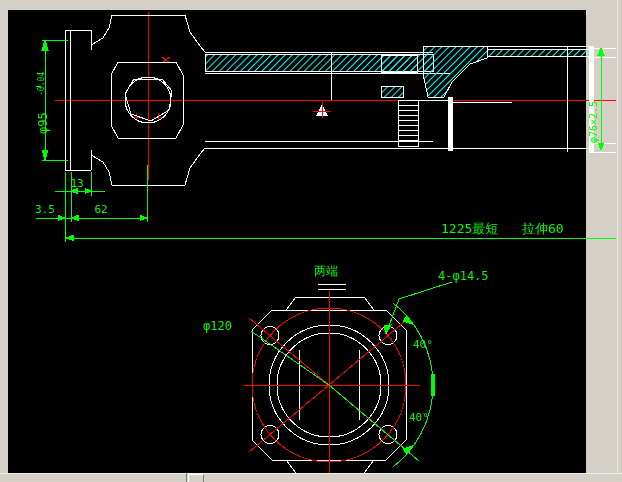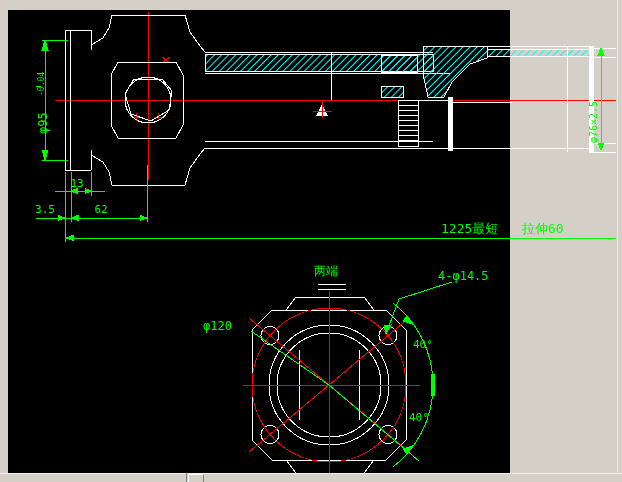--- a/index.html
+++ b/index.html
@@ -1,18 +1,18 @@
 <!DOCTYPE html>
 <html><head>
 <meta charset="utf-8">
 <style>
   html,body{margin:0;padding:0;background:#d4d0c8;}
   #window{position:relative;width:622px;height:482px;background:#d4d0c8;overflow:hidden;
           font-family:"DejaVu Sans Mono","Liberation Mono",monospace;}
-  #canvas{position:absolute;left:8px;top:10px;width:502px;height:463px;background:#000;text-align:center;}
+  #canvas{position:absolute;left:8px;top:10px;width:578px;height:463px;background:#000;text-align:center;}
   #canvas svg{display:block;}
   #right-strip{position:absolute;left:617px;top:0;width:5px;height:482px;background:#d4d0c8;border-left:1px solid #e8e6e2;}
   #top-strip{position:absolute;left:0;top:0;width:622px;height:10px;background:#d4d0c8;}
   #left-strip{position:absolute;left:0;top:0;width:8px;height:482px;background:#d4d0c8;}
   #bottom-strip{position:absolute;left:0;top:473px;width:622px;height:9px;background:#d4d0c8;border-top:1px solid #efefef;}
   #scroll-divider{position:absolute;left:186px;top:473px;width:1px;height:9px;background:#7f7f7f;}
   #scroll-thumb{position:absolute;left:188px;top:474px;width:14px;height:8px;background:#d4d0c8;
                 border-top:1px solid #fff;border-left:1px solid #fff;
                 border-right:1px solid #7f7f7f;border-bottom:1px solid #7f7f7f;}
   text{font-family:"DejaVu Sans Mono","Liberation Mono",monospace;}

